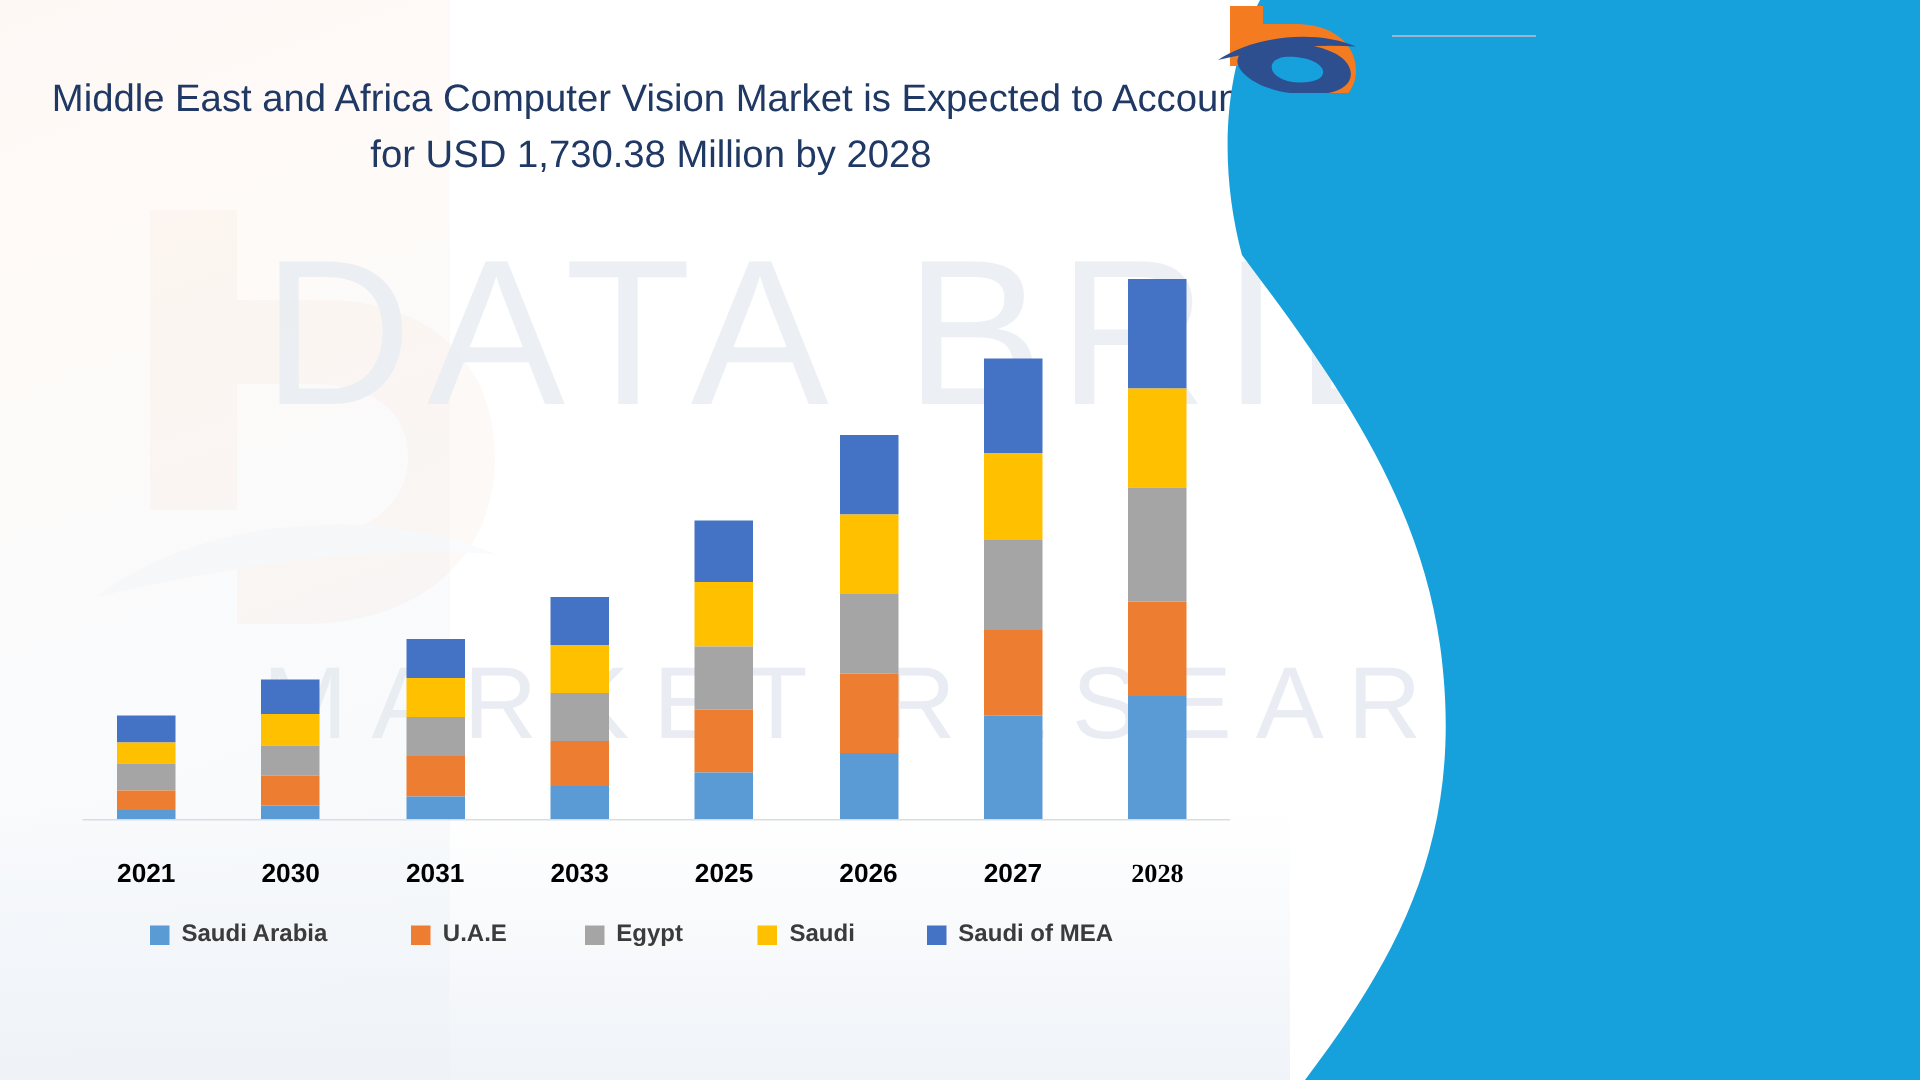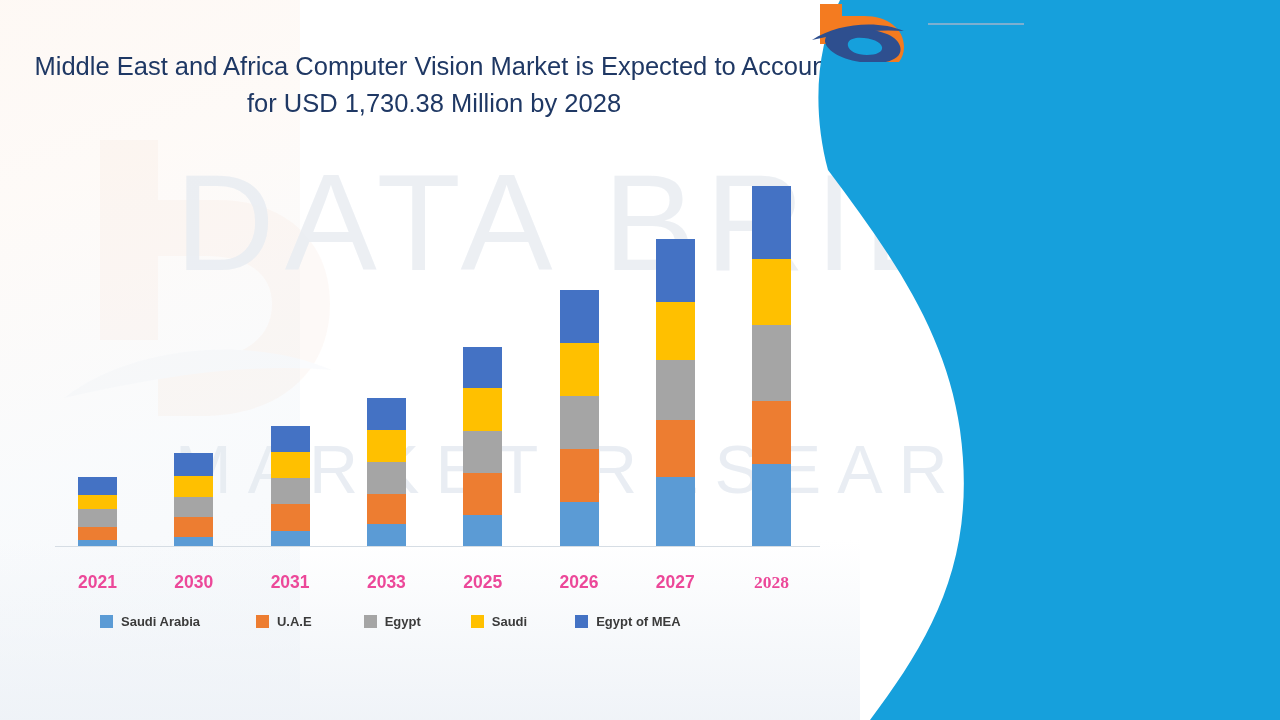--- a/index.html
+++ b/index.html
@@ -55,31 +55,31 @@
     background:#d6dde4;
   }
   .bar {
     position:absolute; bottom:174px; width:39px;
     display:flex; flex-direction:column-reverse;
   }
   .seg { width:100%; }
 
   .tick {
     position:absolute; top:572px; width:72px; text-align:center;
-    font-size:17.5px; color:#ec4899; font-weight:700;
+    font-size:17.5px; color:#000000; font-weight:700;
   }
 
   
   .legend {
     position:absolute; left:100px; top:614px; width:700px;
     display:flex; align-items:center;
   }
   .legend-item { display:flex; align-items:center; }
   .legend-swatch { width:13px; height:13px; margin-right:8px; flex:0 0 auto; }
-  .legend-label { font-size:13px; color:#3b3b3b; font-weight:700; white-space:nowrap; }
+  .legend-label { font-size:16px; color:#3b3b3b; font-weight:700; white-space:nowrap; }
 
   
   .panel { position:absolute; right:0; top:0; width:470px; height:720px; }
   .panel svg { position:absolute; inset:0; }
   .logo { position:absolute; left:885px; top:638px; width:215px; height:62px; }
 </style>
 </head>
 <body>
 
 <div id="stage">
@@ -183,21 +183,21 @@
       <div class="legend-item" style="margin-left: 52px; text-align: center;">
         <span class="legend-swatch" style="background: rgb(165, 165, 165);"></span>
         <span class="legend-label">Egypt</span>
       </div>
       <div class="legend-item" style="margin-left: 50px;">
         <span class="legend-swatch" style="background: rgb(255, 192, 0);"></span>
         <span class="legend-label">Saudi</span>
       </div>
       <div class="legend-item" style="margin-left: 48px;">
         <span class="legend-swatch" style="background: rgb(68, 114, 196);"></span>
-        <span class="legend-label">Egypt of MEA</span>
+        <span class="legend-label">Saudi of MEA</span>
       </div>
     </div>
 
   <div class="panel">
     <svg viewBox="0 0 470 720" preserveAspectRatio="none">
       <path id="panelPath" d="M30 0 L470 0 L470 720 L60 720 C120 640 168 560 150 430
                C136 330 78 250 18 170 C2 110 6 46 30 0 Z" fill="#16A0DC"></path>
     </svg>
 
     <svg class="logo" viewBox="0 0 215 62">

